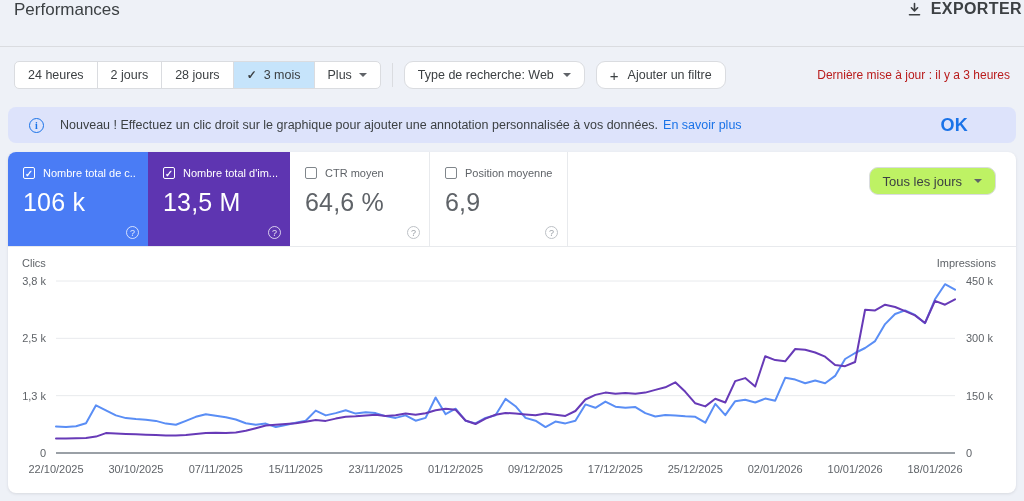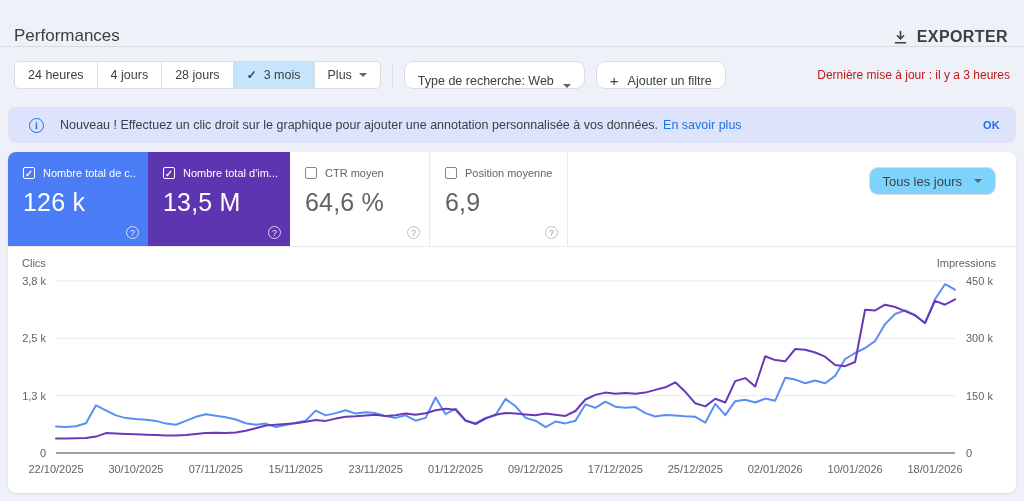--- a/index.html
+++ b/index.html
@@ -7,22 +7,22 @@
   body {
     font-family:"Liberation Sans", sans-serif;
     background:#eef1f7;
     position:relative;
     overflow:hidden;
     color:#3c4043;
   }
   
   .header {
     position:absolute; top:0; left:0; width:1024px; height:47px;
-    display:flex; align-items:flex-end;
-    padding:0 16px 0 14px;
+    display:flex; align-items:flex-start;
+    padding:0 2px 0 14px;
     border-bottom:1px solid #dadce0;
   }
   .page-title { font-size:17px; color:#3c4043; }
   .export-btn {
     margin-left:auto; display:flex; align-items:center; gap:9px;
     font-size:16px; font-weight:700; letter-spacing:.4px; color:#3c4043;
     cursor:pointer;
   }
   
   .filter-row {
@@ -39,43 +39,43 @@
     border-left:1px solid #dadce0; white-space:nowrap;
   }
   .seg:first-child { border-left:none; }
   .seg .check { font-size:12px; font-weight:700; }
   .caret {
     width:0; height:0; border-left:4px solid transparent;
     border-right:4px solid transparent; border-top:4.5px solid #5f6368;
   }
   .vdiv { width:1px; height:24px; background:#dadce0; margin:0 11px; }
   .pill {
-    display:flex; align-items:flex-end; gap:9px; height:28px;
+    display:flex; align-items:center; gap:9px; height:28px;
     padding:0 13px; background:#fff; border:1px solid #dadce0;
     border-radius:9px; font-size:12.5px; color:#3c4043; cursor:pointer;
     margin-right:11px; white-space:nowrap;
   }
   .plus-glyph { font-size:15px; color:#3c4043; font-weight:400; line-height:1; }
   .last-updated { margin-left:auto; font-size:12px; color:#b91c1c; }
   
   .banner {
     position:absolute; top:107px; left:8px; width:1008px; height:36px;
     border-radius:8px; display:flex; align-items:center;
     padding:0 16px 0 21px; font-size:12.5px; color:#3c4043;
   }
   .info-icon {
     width:15px; height:15px; border:1.5px solid #1a73e8; border-radius:50%;
     color:#1a73e8; font-size:10px; font-style:normal;
     display:grid; place-items:center; margin-right:16px; flex:none;
     font-family:"Liberation Serif", serif; font-weight:700;
   }
   .banner-link { color:#1a73e8; margin-left:5px; cursor:pointer; text-decoration:none; }
   .banner-ok {
-    margin-left:auto; color:#1a73e8; font-weight:700;
-    font-size:11px; letter-spacing:.3px; cursor:pointer;
+    margin-left:auto; margin-right:32px; color:#1a73e8; font-weight:700;
+    font-size:18px; letter-spacing:.3px; cursor:pointer;
   }
   
   .panel {
     position:absolute; top:152px; left:8px; width:1008px; height:341px;
     background:#fff; border-radius:8px;
     box-shadow:0 1px 3px rgba(60,64,67,.13);
   }
   .cards-row { height:95px; display:flex; border-bottom:1px solid #e8eaed; position:relative; }
   .metric-card {
     position:relative; padding:15px 12px 0 15px; cursor:pointer; flex:none;
@@ -96,21 +96,21 @@
   .metric-value { margin-top:9px; font-size:25px; letter-spacing:.2px; }
   .help-icon {
     position:absolute; right:9px; bottom:7px; width:13px; height:13px;
     border-radius:50%; font-size:9px; display:grid; place-items:center; cursor:pointer;
   }
   .colored .help-icon { border:1px solid rgba(255,255,255,.75); color:rgba(255,255,255,.85); }
   .plain   .help-icon { border:1px solid #bdc1c6; color:#9aa0a6; }
   .granularity-btn {
     position:absolute; right:20px; top:15px; height:28px;
     display:flex; align-items:center; gap:12px; padding:0 13px;
-    background:#7dd3fc; border:1px solid #dadce0; border-radius:9px;
+    background:#bef264; border:1px solid #dadce0; border-radius:9px;
     font-size:13px; color:#3c4043; cursor:pointer;
   }
   
   .chart { position:absolute; top:98px; left:0; width:1008px; height:243px; }
   .chart svg text { font-family:"Liberation Sans", sans-serif; }
 </style>
 </head>
 <body>
 
 <div class="header">
@@ -125,21 +125,21 @@
     <span>EXPORTER</span>
   </div>
 </div>
 
 <div class="filter-row">
   <div class="seg-group">
     <div class="seg">
       <span>24 heures</span>
     </div>
     <div class="seg">
-      <span>4 jours</span>
+      <span>2 jours</span>
     </div>
     <div class="seg">
       <span>28 jours</span>
     </div>
     <div class="seg selected" style="background: rgb(198, 228, 251);">
       <span class="check">✓</span>
       <span>3 mois</span>
     </div>
     <div class="seg">
       <span>Plus</span>
@@ -166,21 +166,21 @@
 </div>
 
 <div class="panel">
   <div class="cards-row">
 
     <div class="metric-card colored c0" style="background: rgb(74, 124, 245);">
       <div class="metric-label-row">
         <span class="cbx">✓</span>
         <span>Nombre total de c...</span>
       </div>
-      <div class="metric-value">126 k</div>
+      <div class="metric-value">106 k</div>
       <span class="help-icon">?</span>
     </div>
 
     <div class="metric-card colored c1" style="background: rgb(94, 53, 177);">
       <div class="metric-label-row">
         <span class="cbx">✓</span>
         <span>Nombre total d'im...</span>
       </div>
       <div class="metric-value">13,5 M</div>
       <span class="help-icon">?</span>

